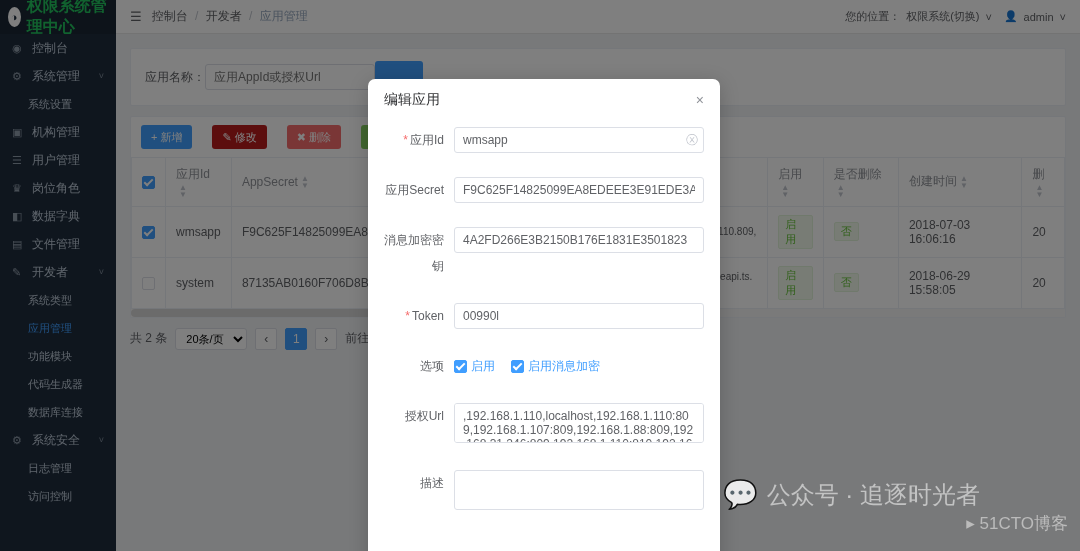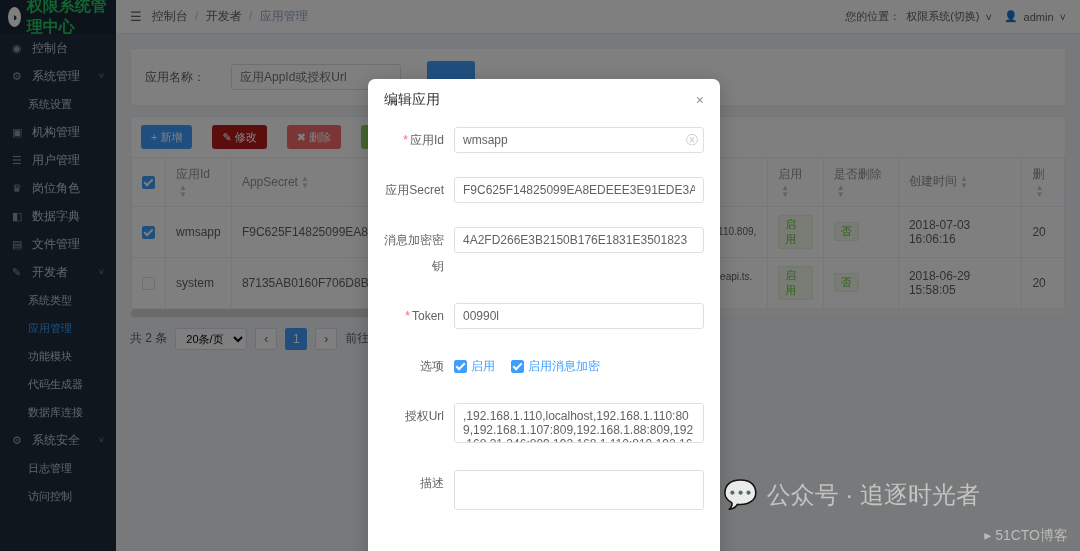--- a/index.html
+++ b/index.html
@@ -14,21 +14,21 @@
 .menu-item .ic{width:14px;margin-right:6px;opacity:.7;font-size:11px}
 .menu-item .chev{margin-left:auto;font-size:9px;opacity:.6}
 .header{position:absolute;left:116px;top:0;right:0;height:34px;background:#fff;border-bottom:1px solid #e6e6e6;display:flex;align-items:center;padding:0 14px}
 .hamburger{font-size:13px;cursor:pointer;margin-right:10px}
 .crumb{font-size:12px;color:#606266}
 .crumb .sep{margin:0 4px;color:#c0c4cc}
 .crumb .cur{color:#97a8be}
 .header-right{margin-left:auto;display:flex;align-items:center;gap:6px;font-size:11px;color:#606266}
 .main{position:absolute;left:116px;top:34px;right:0;bottom:0;padding:14px;overflow:hidden}
 .panel{background:#fff;border:1px solid #ebeef5;border-radius:2px;padding:12px 14px;margin-bottom:10px}
-.search-row{display:flex;align-items:center;gap:26px}
+.search-row{display:flex;align-items:center;gap:0}
 .label{color:#606266}
 .inp{height:26px;border:1px solid #dcdfe6;border-radius:3px;padding:0 8px;font-size:12px;color:#606266}
 .btn{height:26px;padding:16px 12px;border:none;border-radius:3px;font-size:12px;cursor:pointer;color:#fff}
 .btn-primary{background:#409eff}
 .btn-success{background:#b91c1c}
 .btn-danger{background:#f56c6c}
 .btn-info{background:#909399}
 .btn-default{background:#fff;border:2px solid #3b82f6;color:#606266}
 .toolbar{display:flex;gap:20px;margin-bottom:0}
 .toolbar .btn{height:24px;padding:0 10px;font-size:11px;display:flex;align-items:center}
@@ -55,21 +55,21 @@
 .form-lbl{width:70px;text-align:right;padding-right:10px;color:#606266;font-size:12px;line-height:26px;flex-shrink:0}
 .form-lbl .req{color:#f56c6c;margin-right:2px}
 .form-ctl{flex:1}
 .form-ctl .inp,.form-ctl textarea{width:100%}
 .form-ctl textarea{border:1px solid #dcdfe6;border-radius:3px;padding:5px 8px;font-size:12px;font-family:inherit;color:#606266;resize:none}
 .inp-clear{position:relative}
 .inp-clear .clear{position:absolute;right:6px;top:50%;transform:translateY(-50%);color:#c0c4cc;cursor:pointer;font-size:12px}
 .chk-row{display:flex;align-items:center;gap:16px;line-height:26px}
 .chk-lbl{display:flex;align-items:center;gap:4px;color:#409eff;font-size:12px}
 .modal-foot{padding:8px 16px 16px;display:flex;justify-content:flex-end;gap:8px}
-.watermark{position:absolute;right:12px;bottom:6px;color:#bbb;font-size:14px}
+.watermark{position:absolute;right:12px;bottom:16px;color:#bbb;font-size:17px}
 .wechat-mark{position:absolute;right:100px;bottom:40px;color:#d0d0d0;font-size:24px;display:flex;align-items:center;gap:8px;opacity:.85}
 .wechat-mark .wc-ic{font-size:28px}
 .hscroll{height:8px;background:#f5f5f5;position:relative;margin-top:0}
 .hscroll .thumb{position:absolute;left:0;top:0;height:100%;width:50%;background:#d7d7d7;border-radius:4px}
 </style>
 </head>
 <body>
 
 <div class="sidebar">
   <div class="logo-row">

